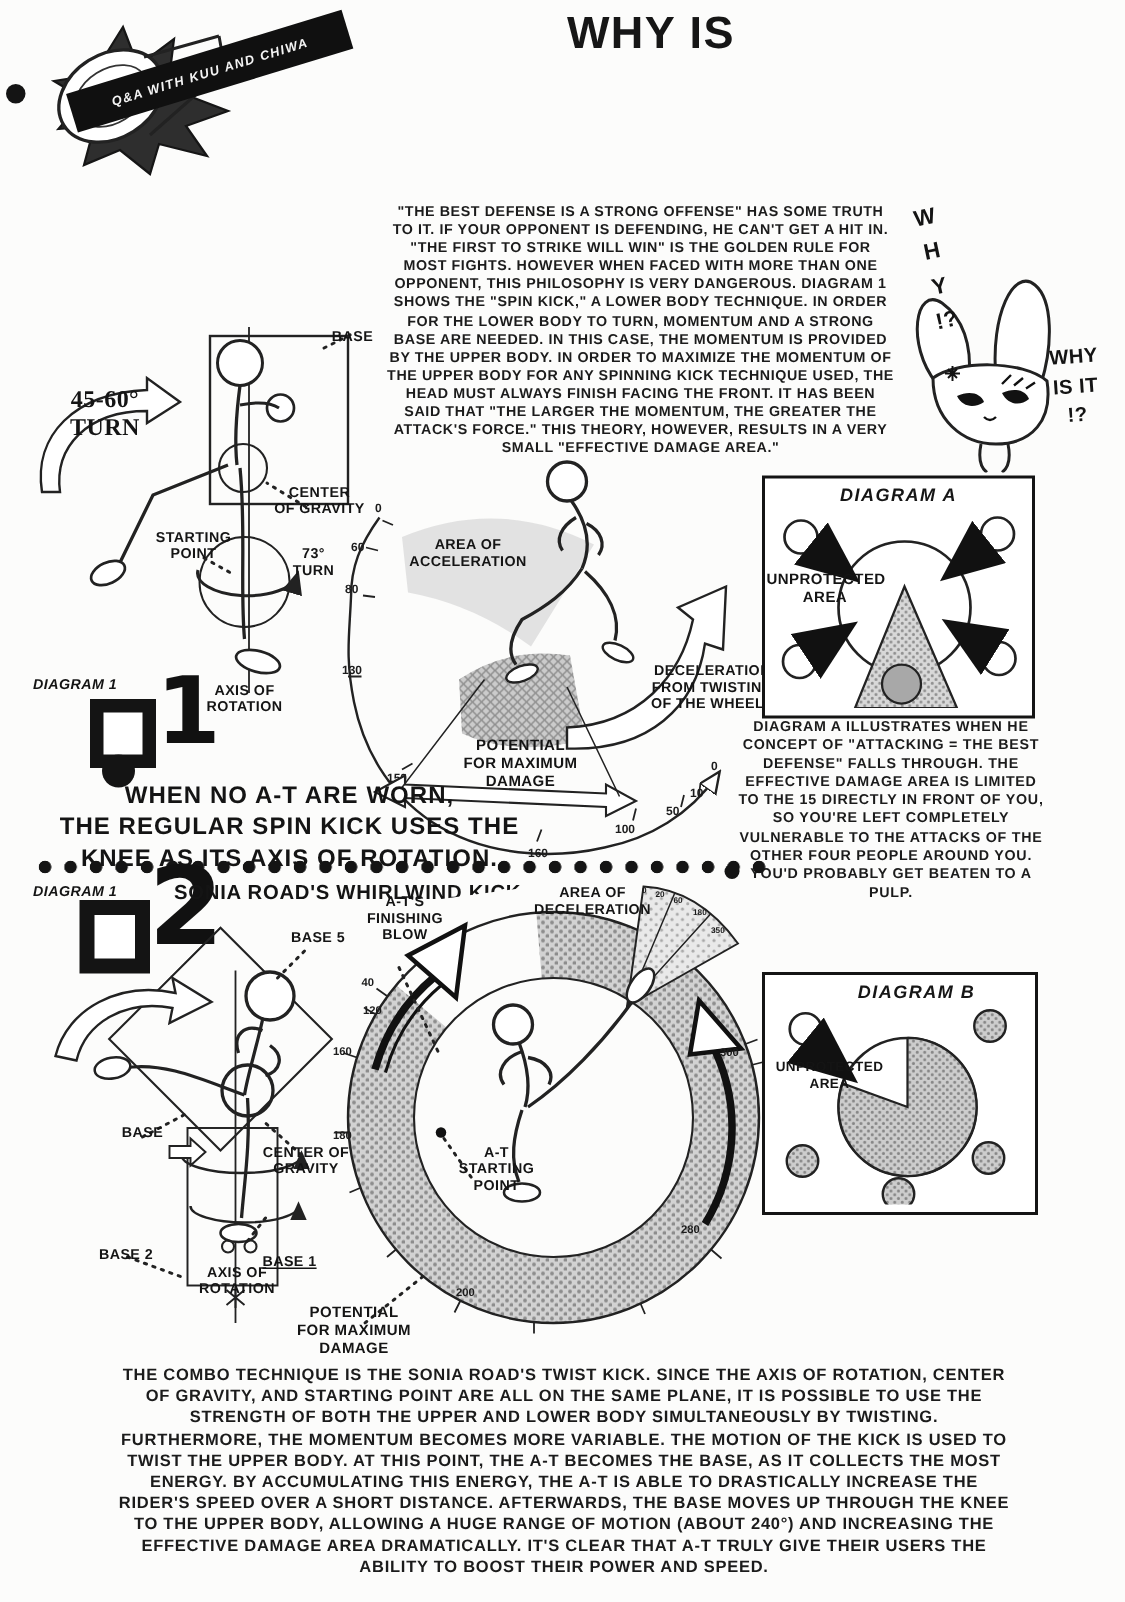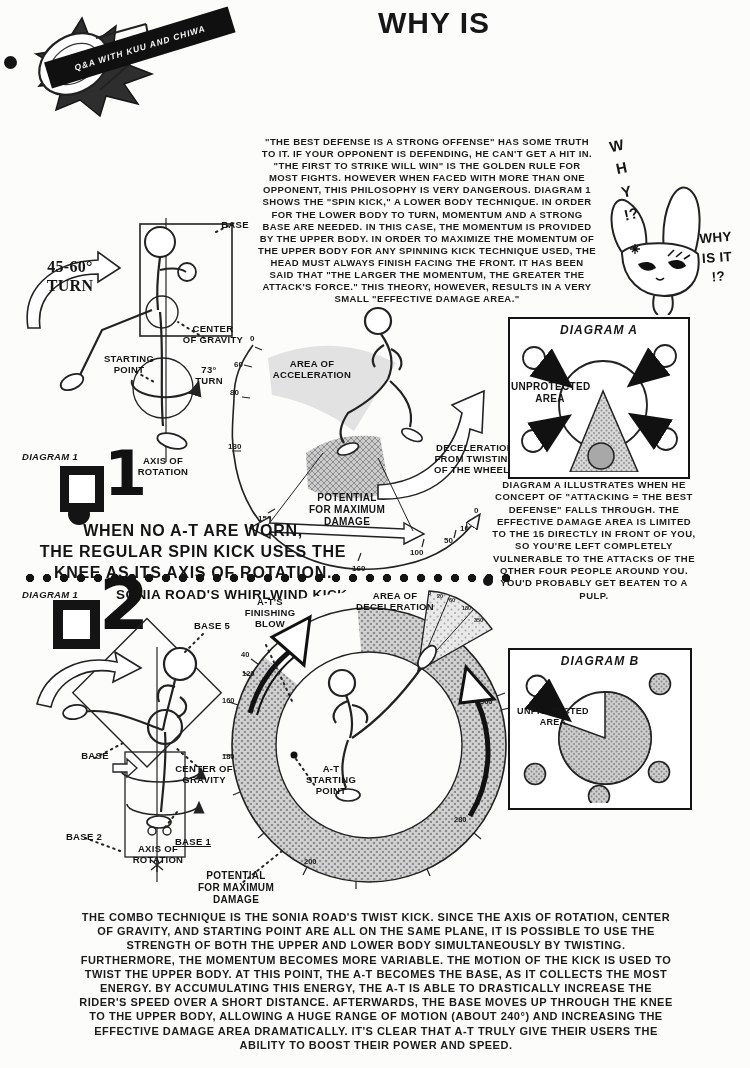--- a/index.html
+++ b/index.html
@@ -323,20 +323,20 @@
       </defs>
       <circle cx="95" cy="88" r="46" fill="#fff" stroke="#222" stroke-width="1.8"></circle>
       <path d="M95 88 L95 42 A46 46 0 1 1 51.8 72.3 Z" fill="url(#pB)" stroke="#222" stroke-width="1.5"></path>
       <circle cx="27" cy="36" r="10.5" fill="#fff" stroke="#222" stroke-width="1.8"></circle>
       <circle cx="150" cy="34" r="10.5" fill="url(#pB)" stroke="#222" stroke-width="1.6"></circle>
       <circle cx="25" cy="124" r="10.5" fill="url(#pB)" stroke="#222" stroke-width="1.6"></circle>
       <circle cx="149" cy="122" r="10.5" fill="url(#pB)" stroke="#222" stroke-width="1.6"></circle>
       <circle cx="89" cy="146" r="10.5" fill="url(#pB)" stroke="#222" stroke-width="1.6"></circle>
       <line x1="30" y1="46" x2="52" y2="64" stroke="#111" stroke-width="6.5" marker-end="url(#ahB)"></line>
     </svg>
-    <div class="dbox-title" style="top:4px;">DIAGRAM B</div>
+    <div class="dbox-title" style="top:4px;padding-left:11px;">DIAGRAM B</div>
   </div>
   <div class="lbl" style="left:514px;top:706px;width:78px;font-size:9px;">UNPROTECTED
 AREA</div>
 
   <div class="para" style="left:78px;top:910px;width:596px;font-size:11px;letter-spacing:.5px;line-height:14.2px;">THE COMBO TECHNIQUE IS THE SONIA ROAD'S TWIST KICK. SINCE THE AXIS OF ROTATION, CENTER OF GRAVITY, AND STARTING POINT ARE ALL ON THE SAME PLANE, IT IS POSSIBLE TO USE THE STRENGTH OF BOTH THE UPPER AND LOWER BODY SIMULTANEOUSLY BY TWISTING. FURTHERMORE, THE MOMENTUM BECOMES MORE VARIABLE. THE MOTION OF THE KICK IS USED TO TWIST THE UPPER BODY. AT THIS POINT, THE A-T BECOMES THE BASE, AS IT COLLECTS THE MOST ENERGY. BY ACCUMULATING THIS ENERGY, THE A-T IS ABLE TO DRASTICALLY INCREASE THE RIDER'S SPEED OVER A SHORT DISTANCE. AFTERWARDS, THE BASE MOVES UP THROUGH THE KNEE TO THE UPPER BODY, ALLOWING A HUGE RANGE OF MOTION (ABOUT 240°) AND INCREASING THE EFFECTIVE DAMAGE AREA DRAMATICALLY. IT'S CLEAR THAT A-T TRULY GIVE THEIR USERS THE ABILITY TO BOOST THEIR POWER AND SPEED.</div>
 
 </div>
 
 </body></html>

